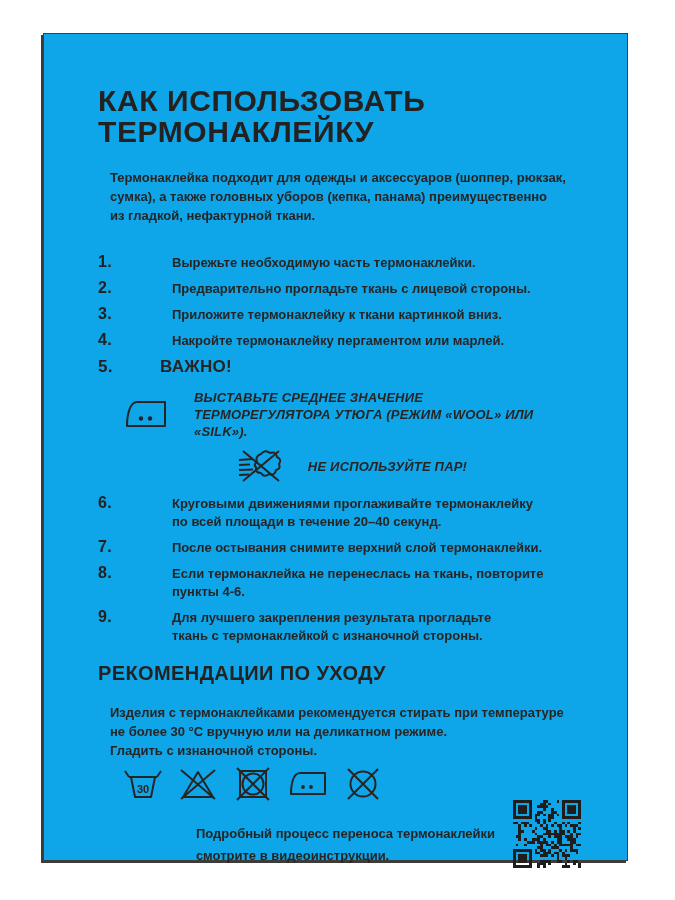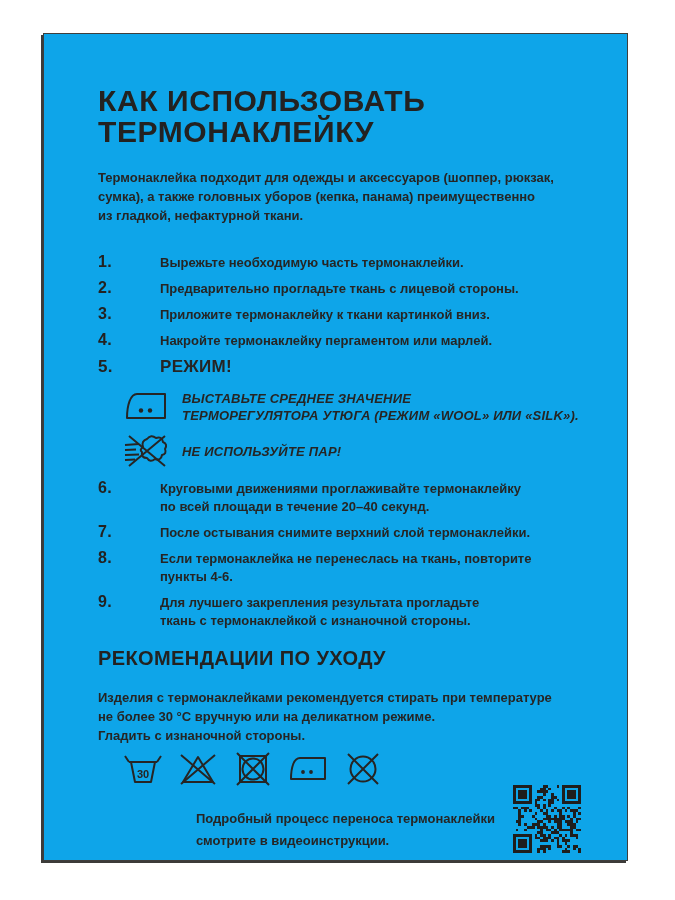--- a/index.html
+++ b/index.html
@@ -12,39 +12,39 @@
   }
   .page{position:relative;width:675px;height:900px;background:#ffffff;overflow:hidden;}
   .card{
     position:absolute;left:43px;top:33px;
     width:585px;height:828px;box-sizing:border-box;
     background:#0ea5e9;
     border:1px solid #3f3e3c;
     box-shadow:-2px 2px 0 #3c3b39;
     padding:51px 46px 0 54px;
   }
-  .pre{white-space:pre-line;}
+  .pre{white-space:pre-line;margin-left:12px;}
   .title{
     margin:0;font-size:30px;line-height:31px;font-weight:bold;
     letter-spacing:0.6px;color:#232221;white-space:pre-line;
   }
   .intro{margin-top:21px;font-size:13px;line-height:19px;font-weight:bold;}
   .steps1{margin-top:28px;}
   .step{display:flex;margin-bottom:7px;}
   .step .num{
     flex:0 0 30px;width:30px;font-size:16px;line-height:18px;
     font-weight:bold;letter-spacing:.3px;color:#232221;
   }
   .step .txt{font-size:13px;line-height:18px;font-weight:bold;padding-top:1px;padding-left:32px;}
   .step-important{margin-bottom:0;}
   .step-important .num{font-size:17px;line-height:20px;}
   .step-important .txt{font-size:17px;line-height:20px;padding-top:0;letter-spacing:.3px;}
   .important{margin:12px 0 0 25px;}
   .imp-row{display:flex;align-items:center;margin-bottom:8px;}
-  .imp-row:last-child{margin-bottom:0;}
+  .imp-row:last-child{margin-bottom:0;justify-content:center;}
   .imp-icon{flex:0 0 46px;width:46px;height:36px;margin-right:13px;}
   .imp-icon svg{display:block;width:46px;height:36px;}
   .imp-txt{font-size:13px;line-height:17px;font-weight:bold;letter-spacing:.2px;font-style:italic;}
   .steps2{margin-top:10px;}
   .care-heading{
     margin-top:17px;font-size:20px;line-height:22px;font-weight:bold;
     letter-spacing:.4px;color:#232221;
   }
   .care-text{margin-top:19px;font-size:13px;line-height:19px;font-weight:bold;}
   .care-icons{
@@ -88,21 +88,21 @@
       <div class="step">
         <span class="num">3.</span>
         <span class="txt pre">Приложите термонаклейку к ткани картинкой вниз.</span>
       </div>
       <div class="step">
         <span class="num">4.</span>
         <span class="txt pre">Накройте термонаклейку пергаментом или марлей.</span>
       </div>
       <div class="step step-important">
         <span class="num">5.</span>
-        <span class="txt">РЕЖИМ!</span>
+        <span class="txt">ВАЖНО!</span>
       </div>
     </div>
 
     <div class="important">
       <div class="imp-row">
         <span class="imp-icon">
           <svg viewBox="0 0 46 36">
             <path class="icon-stroke" stroke-width="2.4" d="M14,5 L42,5 L42,29 L4,29 C4,16 7.5,5 14,5 Z"></path>
             <circle class="icon-fill" cx="18" cy="21.5" r="2.2"></circle>
             <circle class="icon-fill" cx="27" cy="21.5" r="2.2"></circle>

